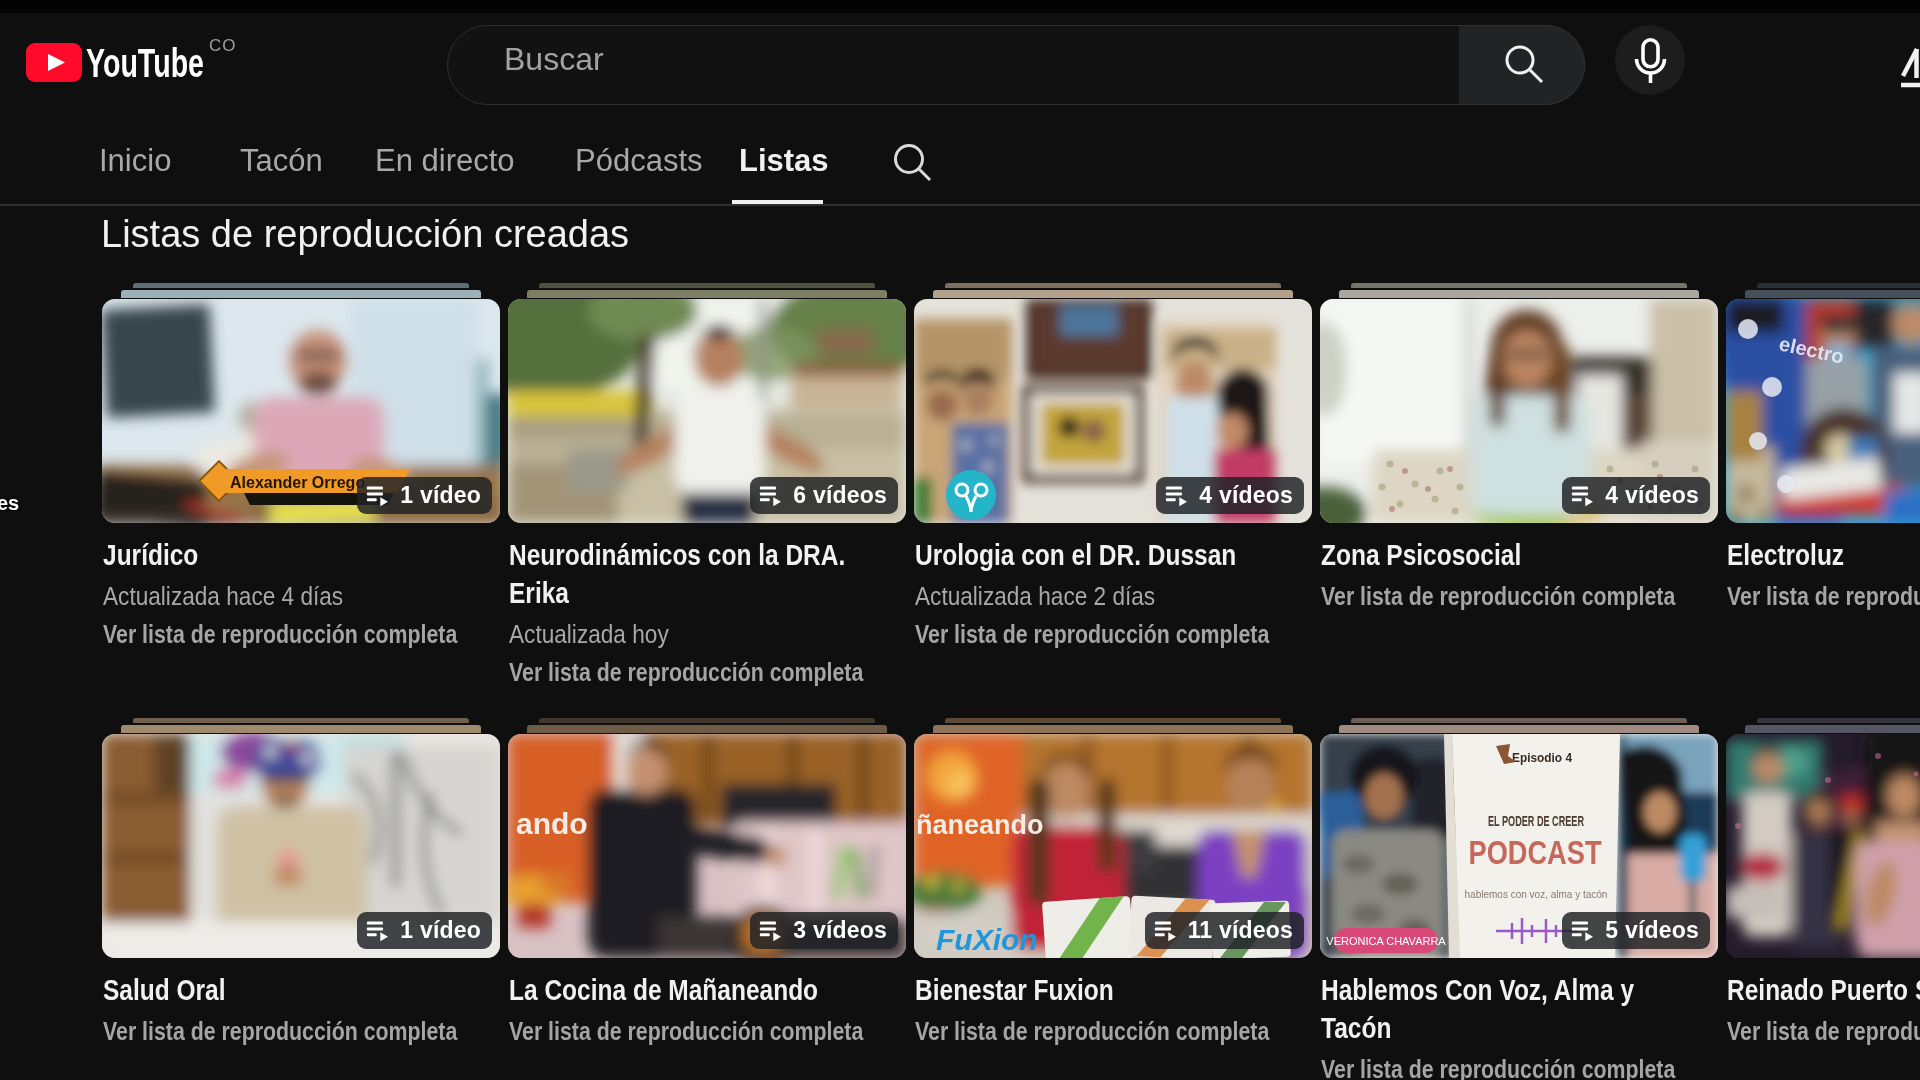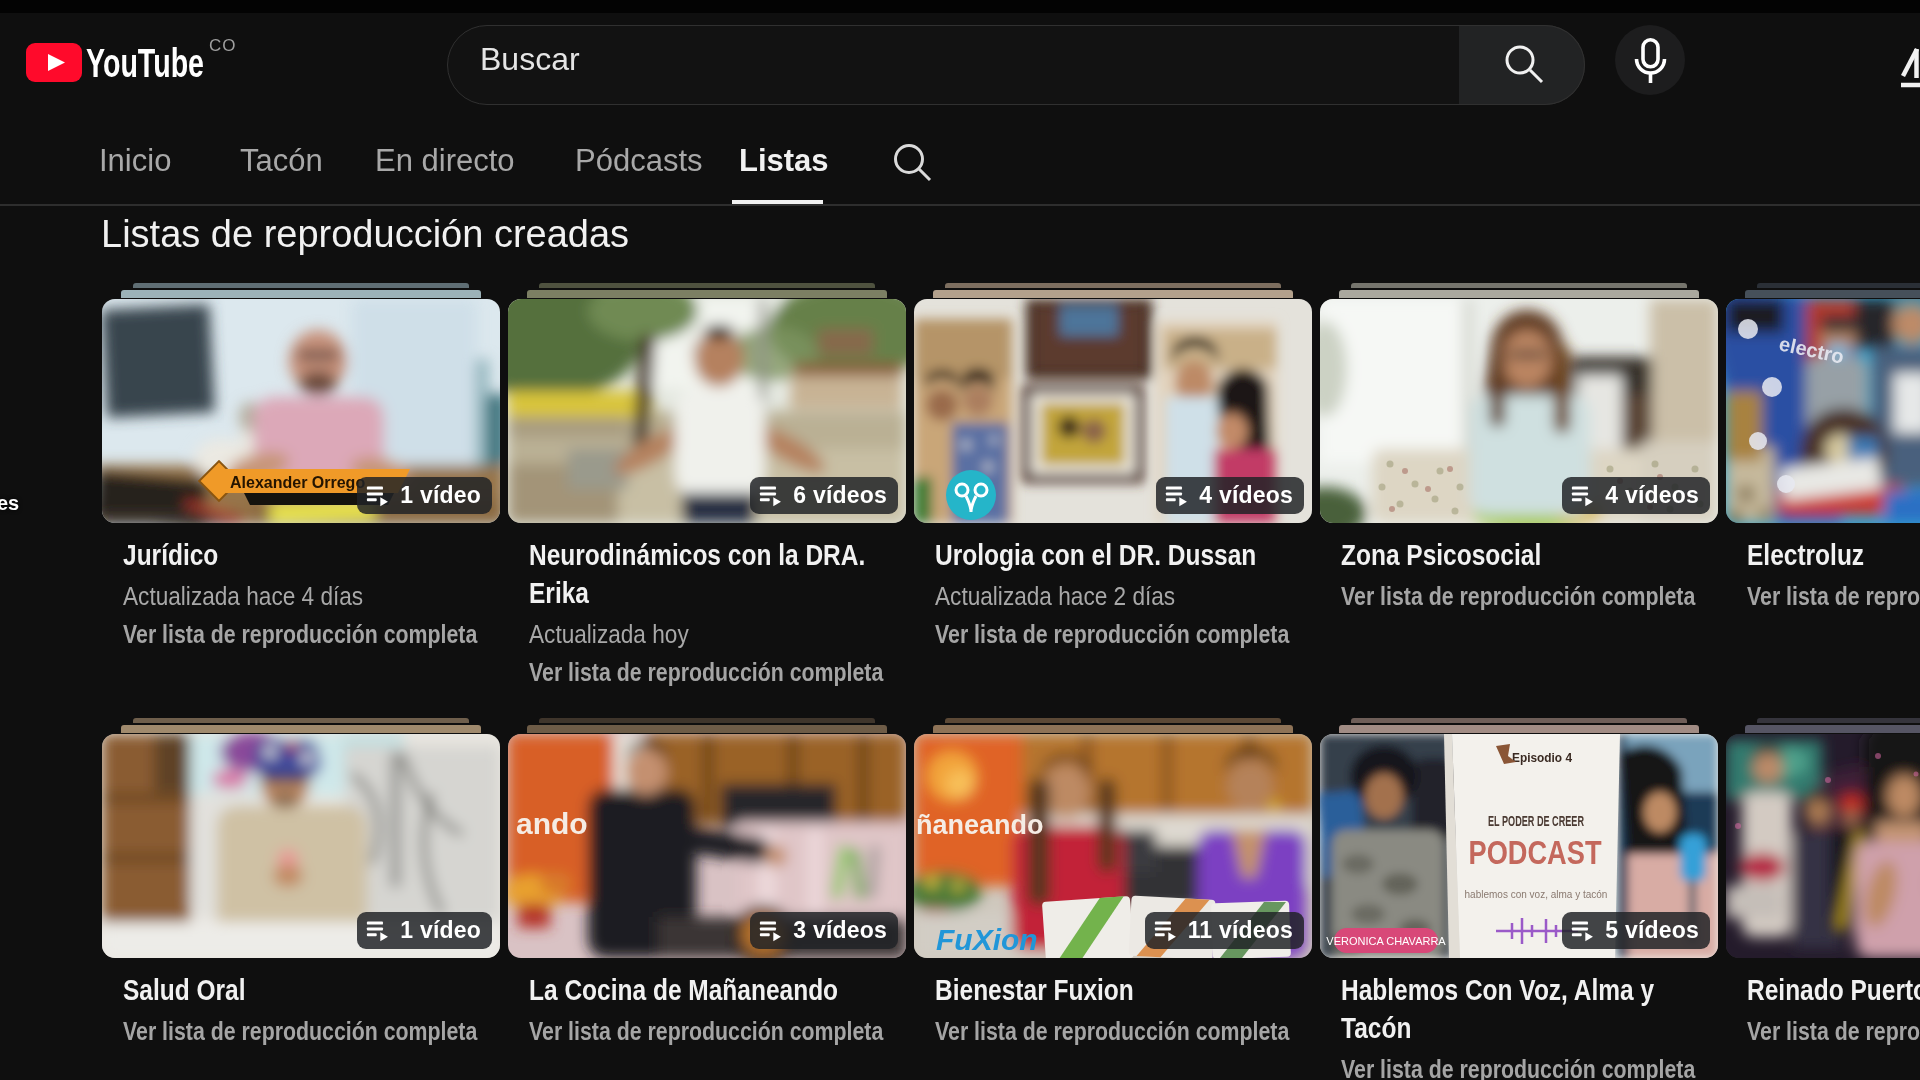--- a/index.html
+++ b/index.html
@@ -7,21 +7,21 @@
     font-family:"Liberation Sans", sans-serif; }
   #page { position:relative; width:1920px; height:1080px; }
   .abs { position:absolute; }
 
   
   #topstrip { left:0; top:0; width:1920px; height:13px; background:#030303; }
   #logo { left:26px; top:43px; }
   #colab { left:209px; top:36px; font-size:17px; color:#9f9f9f; letter-spacing:1px; }
   #searchpill { left:447px; top:25px; width:1138px; height:80px; border:1px solid #303030;
      border-radius:40px; background:#121212; overflow:hidden; }
-  #searchtxt { left:480px; top:41px; font-size:32px; color:#e5e5e5; }
+  #searchtxt { left:504px; top:41px; font-size:32px; color:#a3a3a3; }
   #searchbtn { left:1459px; top:25px; width:126px; height:80px; background:#222324;
      border-radius:0 40px 40px 0; border:1px solid #303030; border-left:none; }
   #micbtn { left:1615px; top:25px; width:70px; height:70px; border-radius:50%; background:#1d1d1e; }
 
   
   .tab { top:145px; font-size:31px; line-height:1; color:#a8a8a8; white-space:nowrap; }
   .tab.on { color:#f1f1f1; font-weight:700; }
   #tabline { left:732px; top:200px; width:91px; height:5px; background:#f1f1f1; }
   #divider { left:0; top:204px; width:1920px; height:2px; background:#2e2e2e; }
   #sectitle { left:101px; top:213px; font-size:38px; color:#f1f1f1; }
@@ -32,21 +32,21 @@
   .card { width:398px; }
   .bar1 { position:absolute; left:31px; top:0; width:336px; height:5px; border-radius:3px 3px 0 0; }
   .bar2 { position:absolute; left:19px; top:7px; width:360px; height:8px; border-radius:3px 3px 0 0; }
   .thumb { position:absolute; left:0; top:16px; width:398px; height:224px;
      border-radius:13px; overflow:hidden; background:#333; }
   .thumb svg { display:block; }
   .badge { position:absolute; right:8px; bottom:9px; height:37px; border-radius:9px;
      background:rgba(32,35,38,.84); display:flex; align-items:center; padding:0 11px 0 9px;
      color:#fff; font-size:23px; font-weight:700; white-space:nowrap; letter-spacing:.2px; }
   .badge svg { margin-right:9px; }
-  .txt { position:absolute; left:1px; top:253px; width:396px;margin-left:20px; }
+  .txt { position:absolute; left:1px; top:253px; width:396px; }
   .ttl { font-size:29px; line-height:38px; font-weight:700; color:#f1f1f1; margin-bottom:4px;
      white-space:nowrap; transform:scaleX(.845); transform-origin:0 0; }
   .meta { font-size:26px; line-height:37.5px; color:#a8a8a8; white-space:nowrap;
      transform:scaleX(.87); transform-origin:0 0; }
   .meta.b { font-weight:700; color:#a5a5a5; transform:scaleX(.82); }
 </style>
 </head>
 <body>
 <div id="page">
   <div class="abs" id="topstrip"></div>

